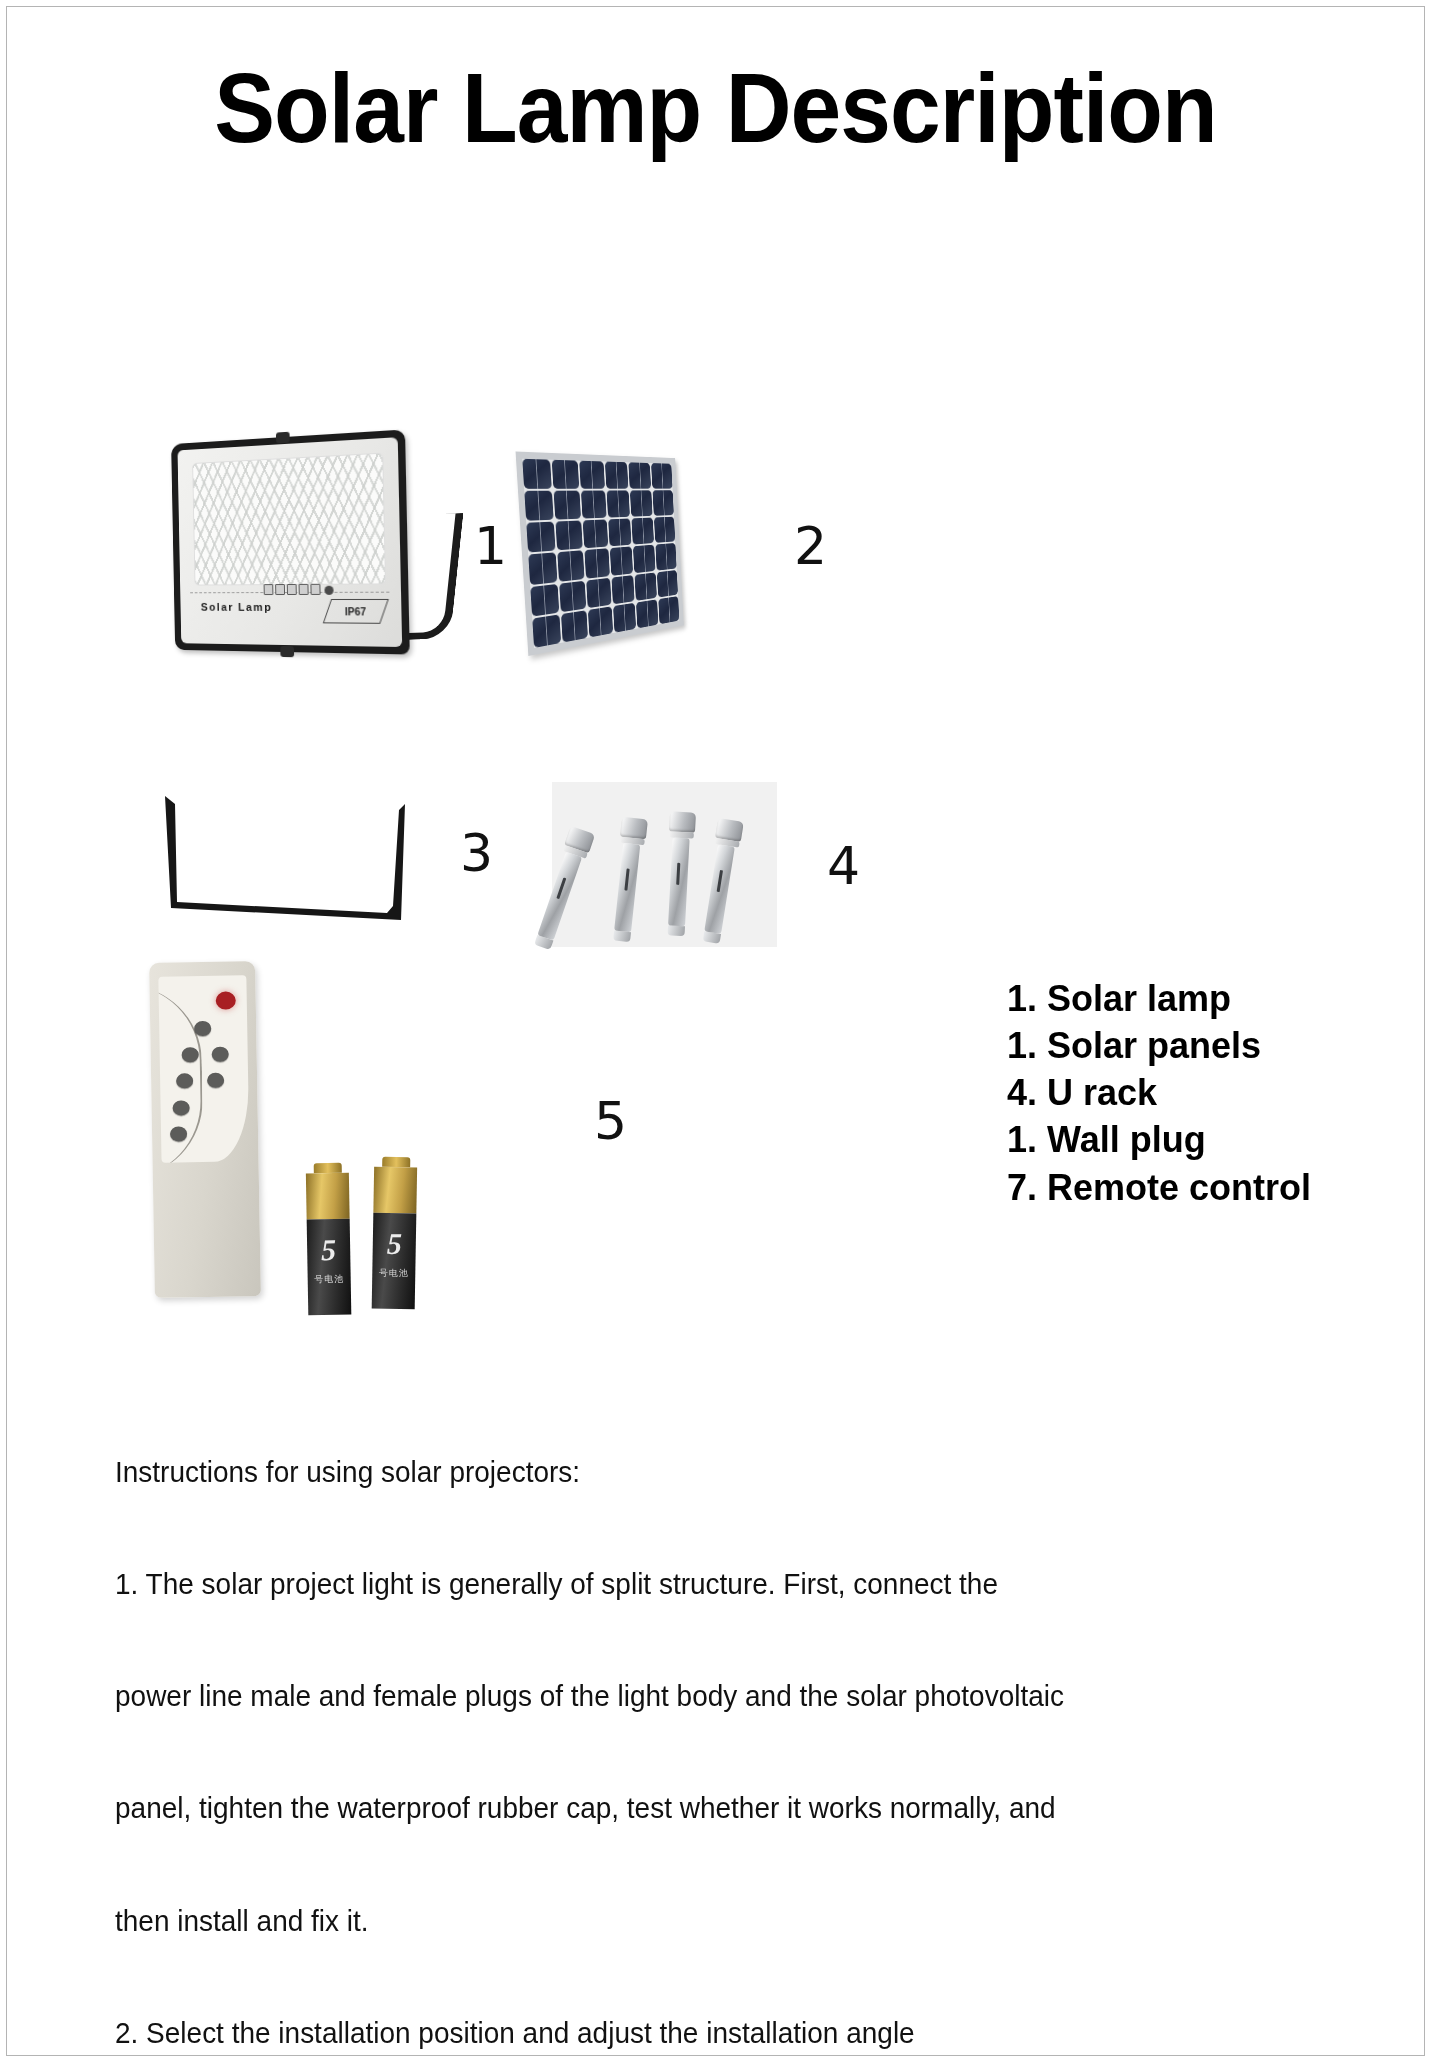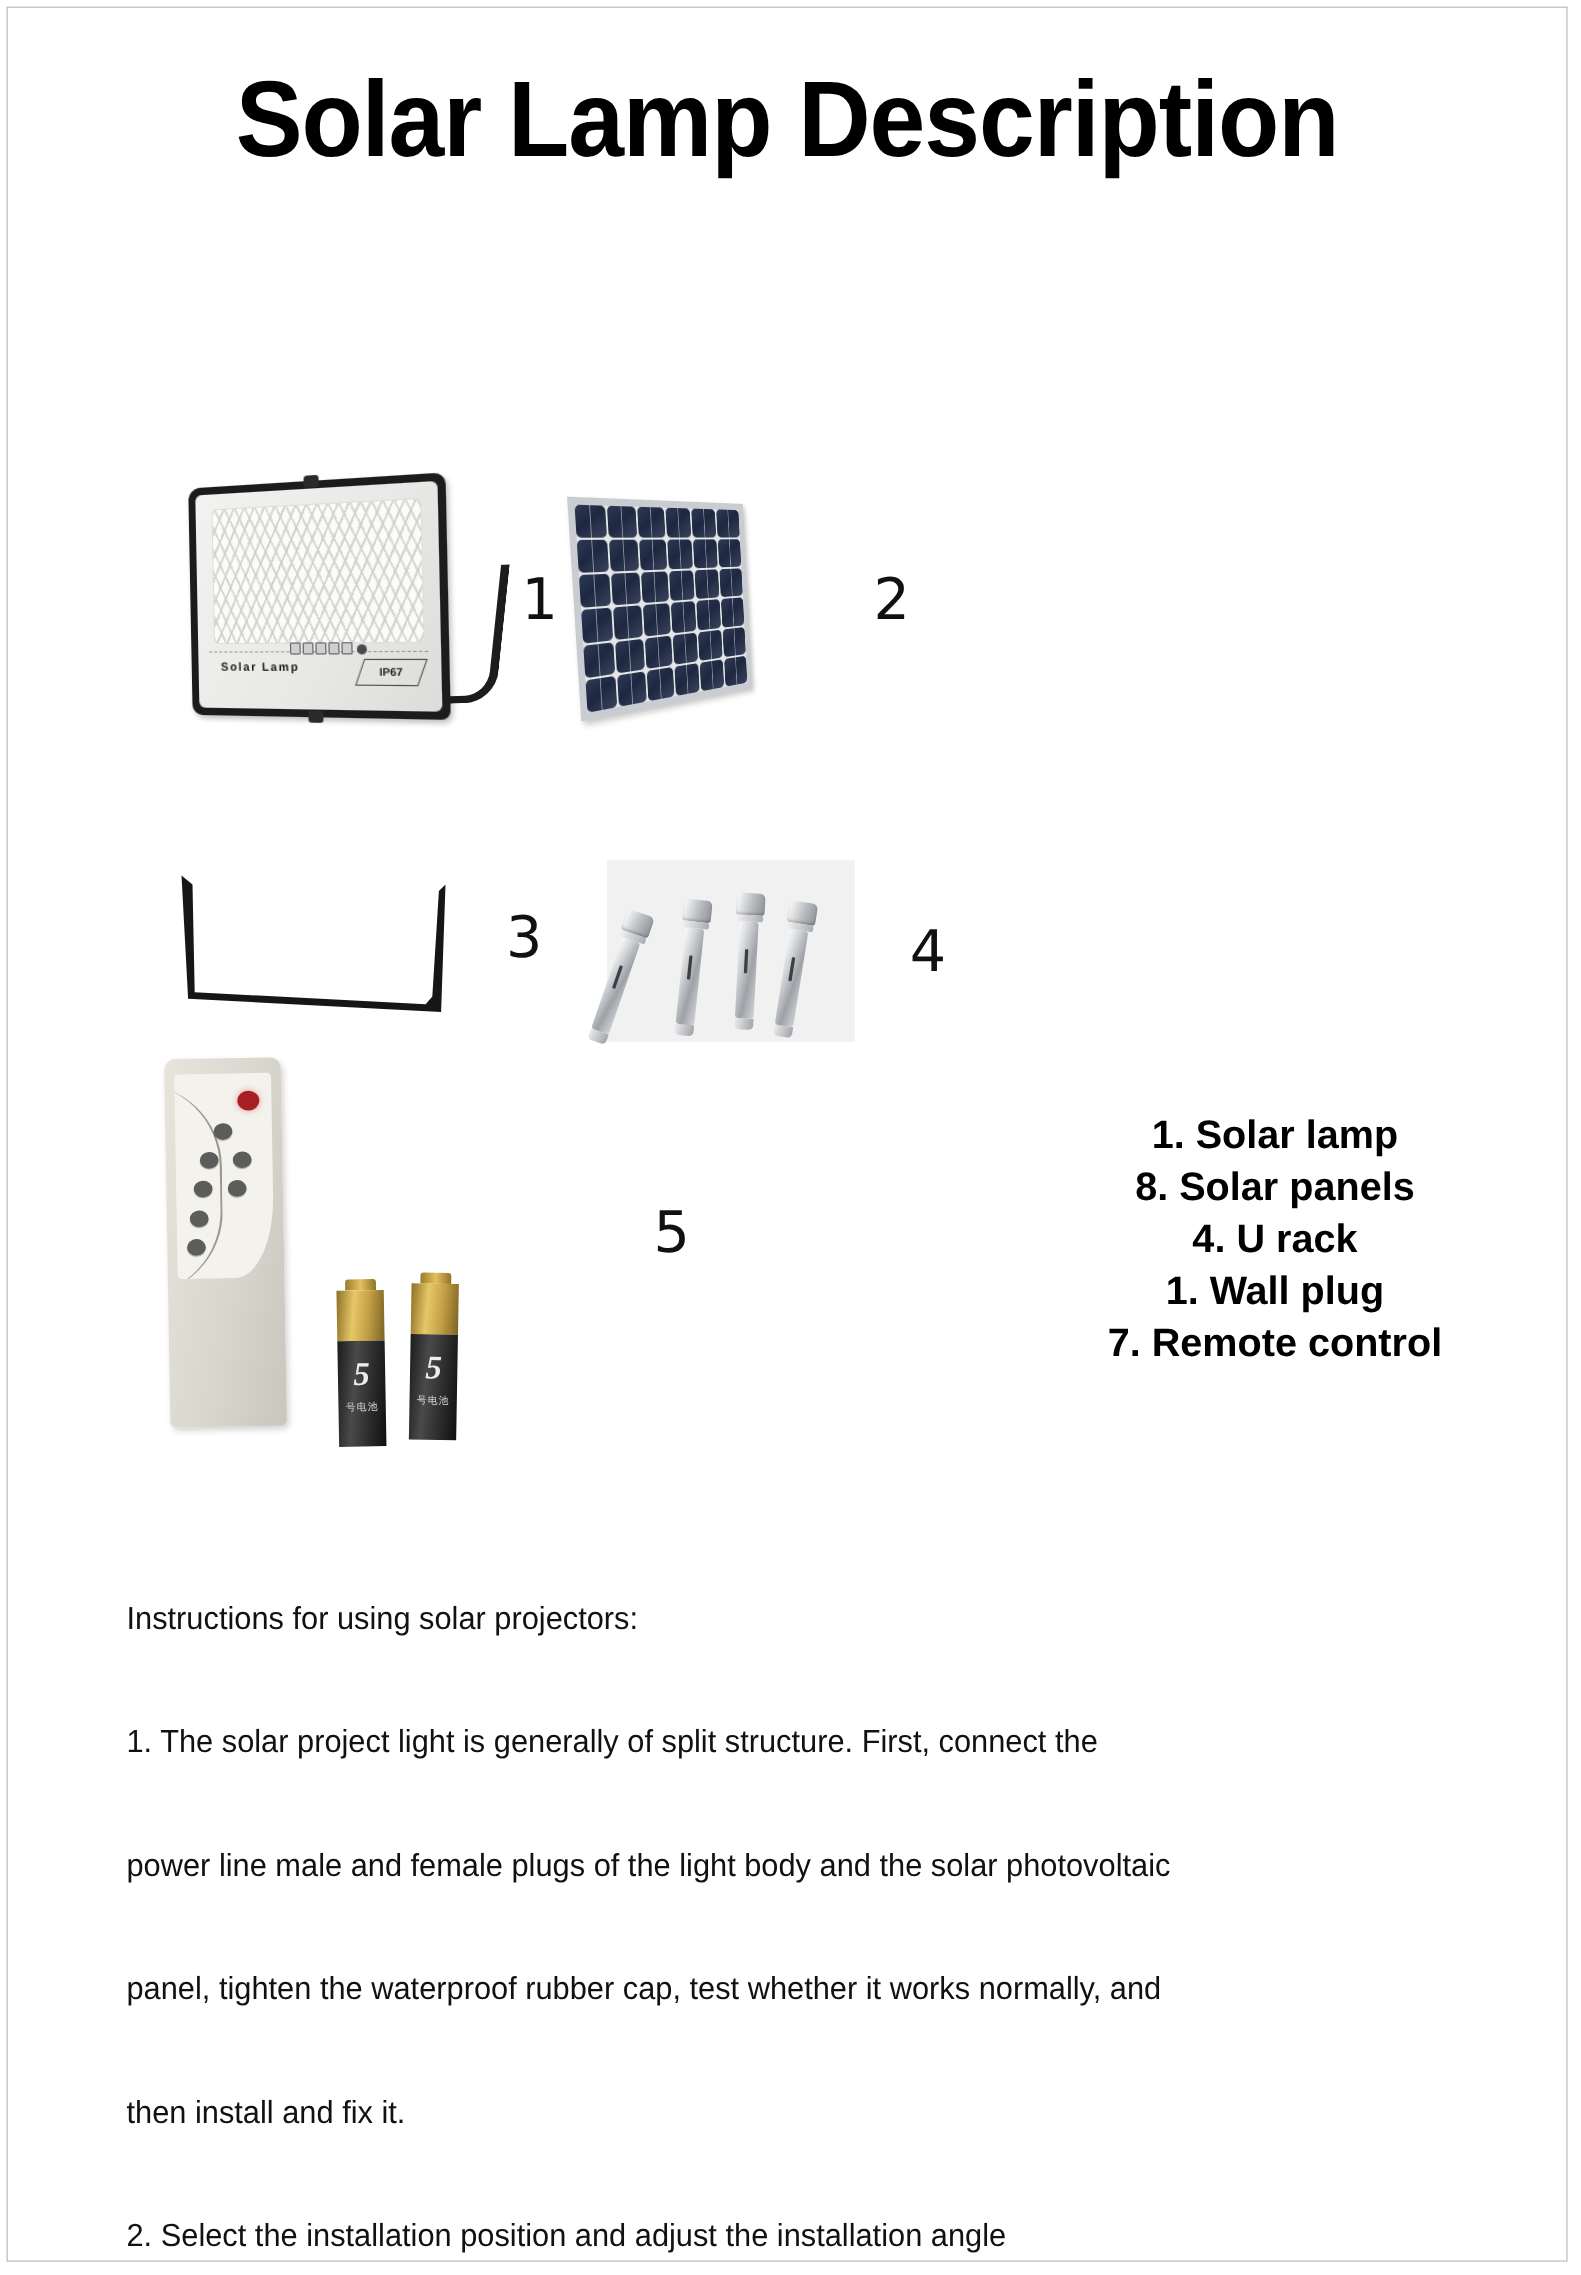--- a/index.html
+++ b/index.html
@@ -219,24 +219,23 @@
     font-style:italic;
     line-height:1;
   }
   .batt .sub{
     position:absolute;left:0;right:0;top:54px;text-align:center;
     color:#d8d8d8;font-size:9px;letter-spacing:1px;
   }
 
   
   .legend{
-    position:absolute;left:1000px;top:1001px;
+    position:absolute;left:1000px;top:968px;
     font-size:36px;font-weight:bold;line-height:1.31;
     white-space:nowrap;
-    text-align:center;
   }
 
   
   .instructions{
     position:absolute;left:108px;top:1372px;width:1255px;
     font-size:29px;
     line-height:1.29;
     color:#111;
     font-family:"Liberation Sans", sans-serif;
     transform:scaleX(0.965);
@@ -388,21 +387,21 @@
         <div class="five">5</div>
         <div class="sub">号电池</div>
       </div>
     </div>
   </div>
 
   <div class="numlabel" style="left:587px;top:1088px;">5</div>
 
   <div class="legend">
     <div>1. Solar lamp</div>
-    <div>8. Solar panels</div>
+    <div>1. Solar panels</div>
     <div>4. U rack</div>
     <div>1. Wall plug</div>
     <div>7. Remote control</div>
   </div>
 
   <div class="instructions">
     <div>Instructions for using solar projectors:</div>
     <div>1. The solar project light is generally of split structure. First, connect the</div>
     <div>power line male and female plugs of the light body and the solar photovoltaic</div>
     <div>panel, tighten the waterproof rubber cap, test whether it works normally, and</div>

